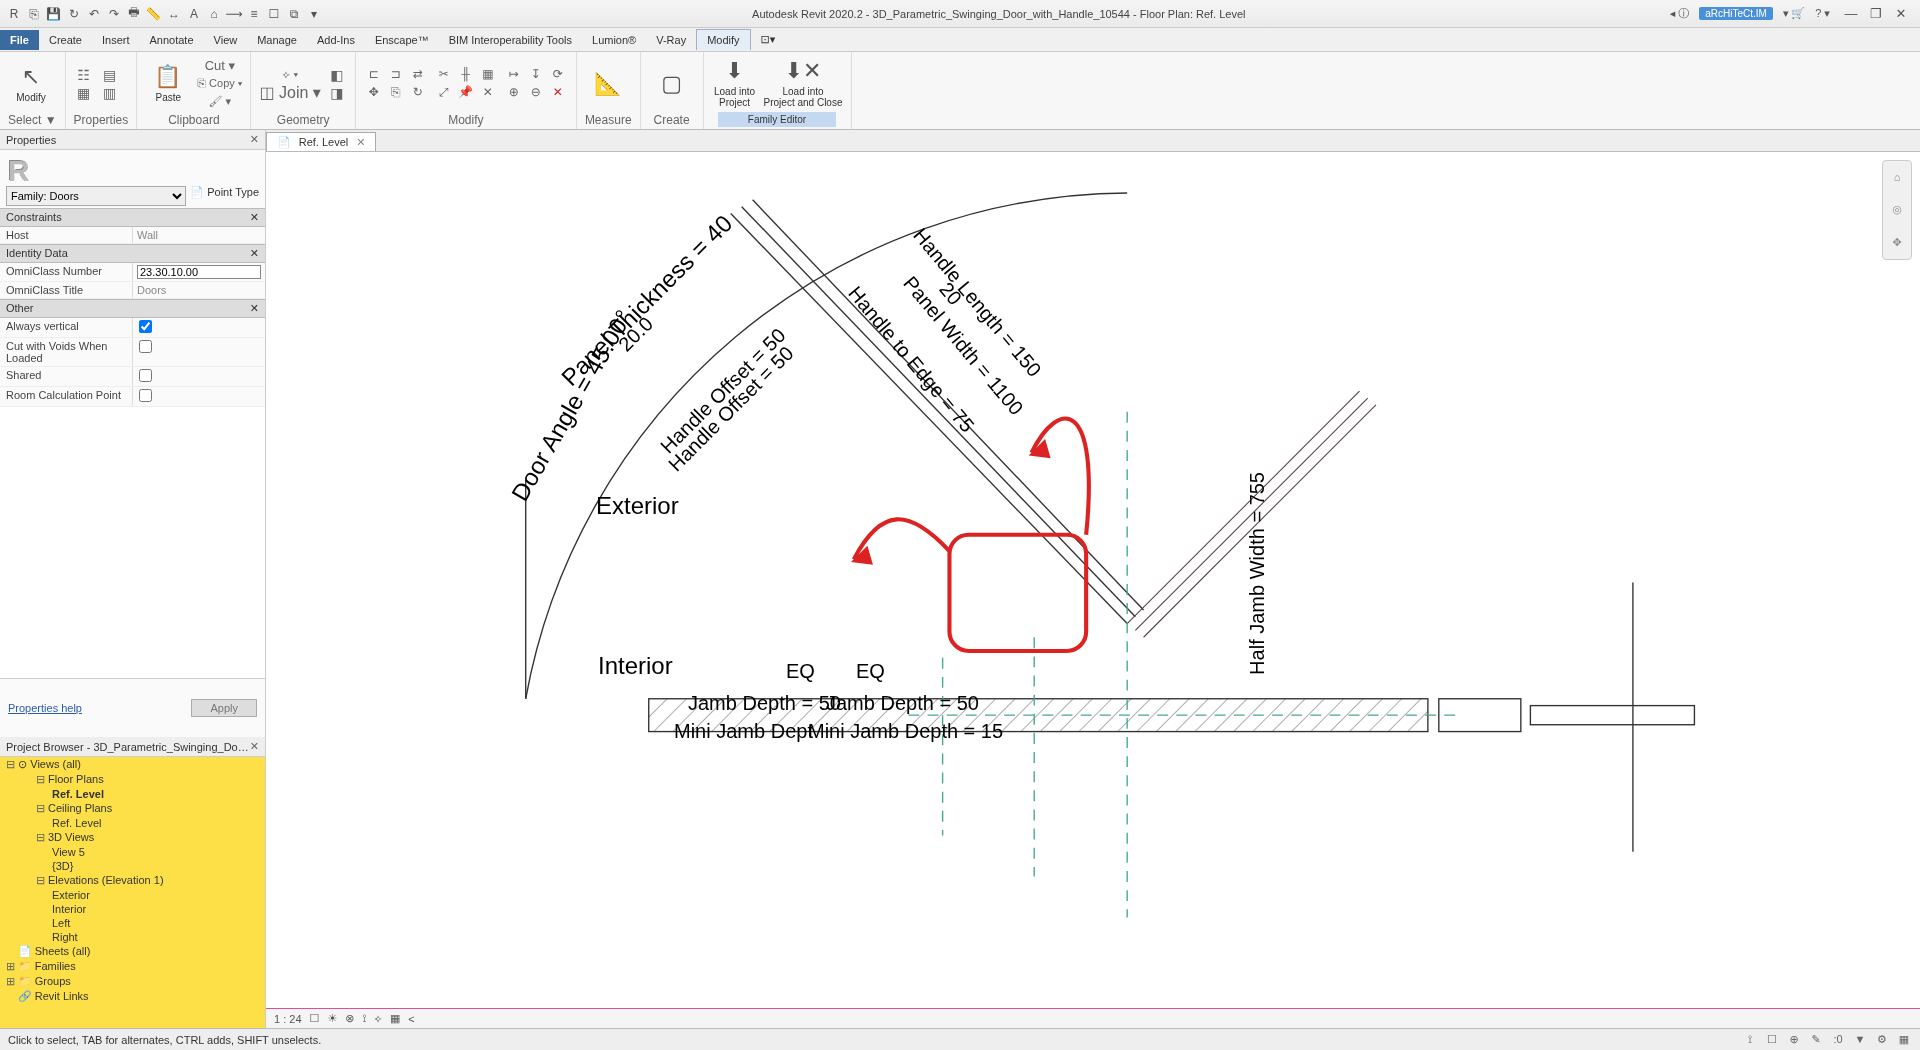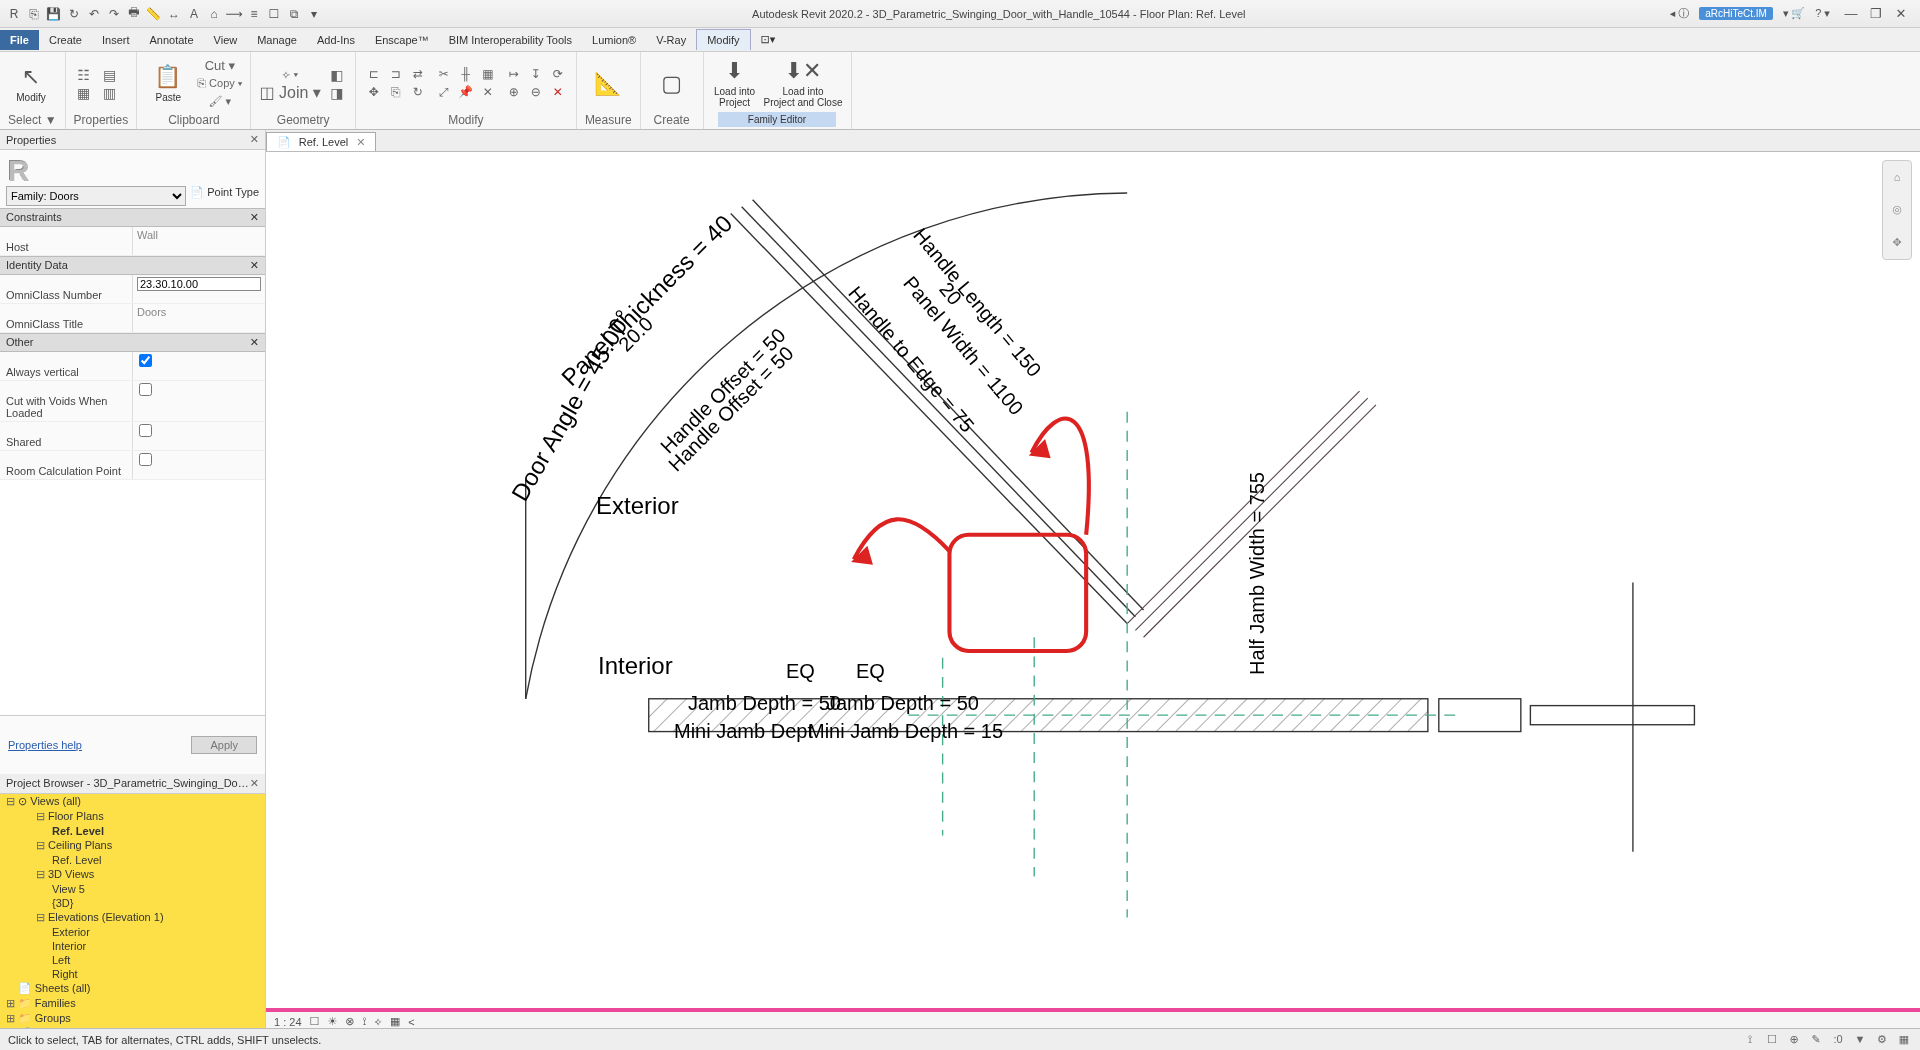--- a/index.html
+++ b/index.html
@@ -41,21 +41,21 @@
 .left { width: 266px; display: flex; flex-direction: column; border-right: 1px solid #ccc; background: #fafafa; }
 
 .palette-title { display:flex; justify-content:space-between; align-items:center; padding: 3px 6px; background: #eee; border-bottom: 1px solid #ccc; }
 .palette-title .x { cursor:pointer; color:#666; }
 
 .type-row { display:flex; align-items:center; padding:28px 6px 6px 6px; gap:6px; position:relative; }
 .type-row .rlogo { position:absolute; left:8px; top:4px; font-size:30px; font-weight:700; color:#bbb; text-shadow:1px 1px 0 #fff, -1px -1px 0 #888; }
 
 .prop-section { background:#ddd; padding:2px 6px; font-size:10px; display:flex; justify-content:space-between; border-top:1px solid #bbb; border-bottom:1px solid #bbb; }
 .prop-row { display:flex; border-bottom:1px solid #eee; }
-.prop-row .k { width:132px; padding:2px 6px; color:#444;margin-top:12px; }
+.prop-row .k { width:132px; padding:2px 6px; color:#444; }
 .prop-row .v { flex:1; padding:2px 4px; border-left:1px solid #ddd; }
 .prop-row input[type=text]{ width:100%; border:1px solid #888; font-size:11px; padding:0 2px; }
 .prop-row input[type=checkbox]{ margin-left:2px; }
 
 .prop-gap { flex:1; background:#fff; }
 .prop-footer { display:flex; justify-content:space-between; align-items:center; padding:20px 8px; border-top:1px solid #ccc; }
 .prop-footer a { color:#2a5db0; text-decoration:underline; }
 .prop-footer button { padding:2px 18px; background:#ddd; border:1px solid #aaa; color:#777; }
 
 
@@ -82,21 +82,21 @@
 .rot-45 { transform: rotate(-45deg); }
 .rot50 { transform: rotate(50deg); }
 .rot-55 { transform: rotate(-60deg); }
 .lbl20 { font-size: 20px; }
 .vert { writing-mode: vertical-rl; transform: rotate(180deg); }
 
 
 .navcube { position:absolute; right:8px; top:8px; width:30px; height:100px; background:#f0f0f0; border:1px solid #ccc; border-radius:4px; display:flex; flex-direction:column; align-items:center; justify-content:space-around; color:#888; }
 
 
-.viewbar { height:20px; background:#f5f5f5; border-top:4px solid #ec4899; display:flex; align-items:flex-end; gap:8px; padding:0 8px; color:#555; font-size:11px; }
+.viewbar { height:20px; background:#f5f5f5; border-top:1px solid #ec4899; display:flex; align-items:center; gap:8px; padding:0 8px; color:#555; font-size:11px; }
 .viewbar span { display:inline-block; }
 
 
 .statusbar { height:22px; background:#eee; border-top:1px solid #bbb; display:flex; align-items:center; justify-content:space-between; padding:0 8px; color:#333; }
 .statusbar .right { display:flex; gap:6px; }
 .statusbar .right span { width:16px; text-align:center; color:#666; }
 </style>
 </head>
 <body>
 

